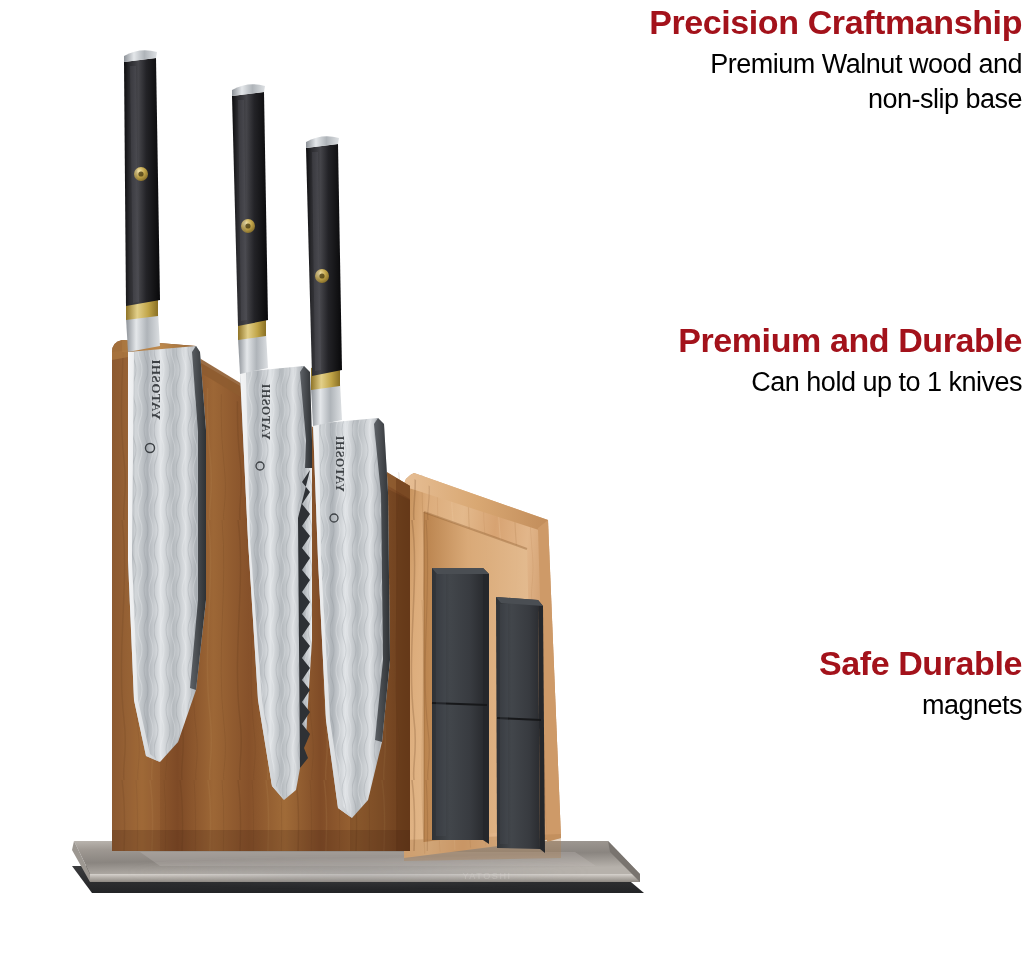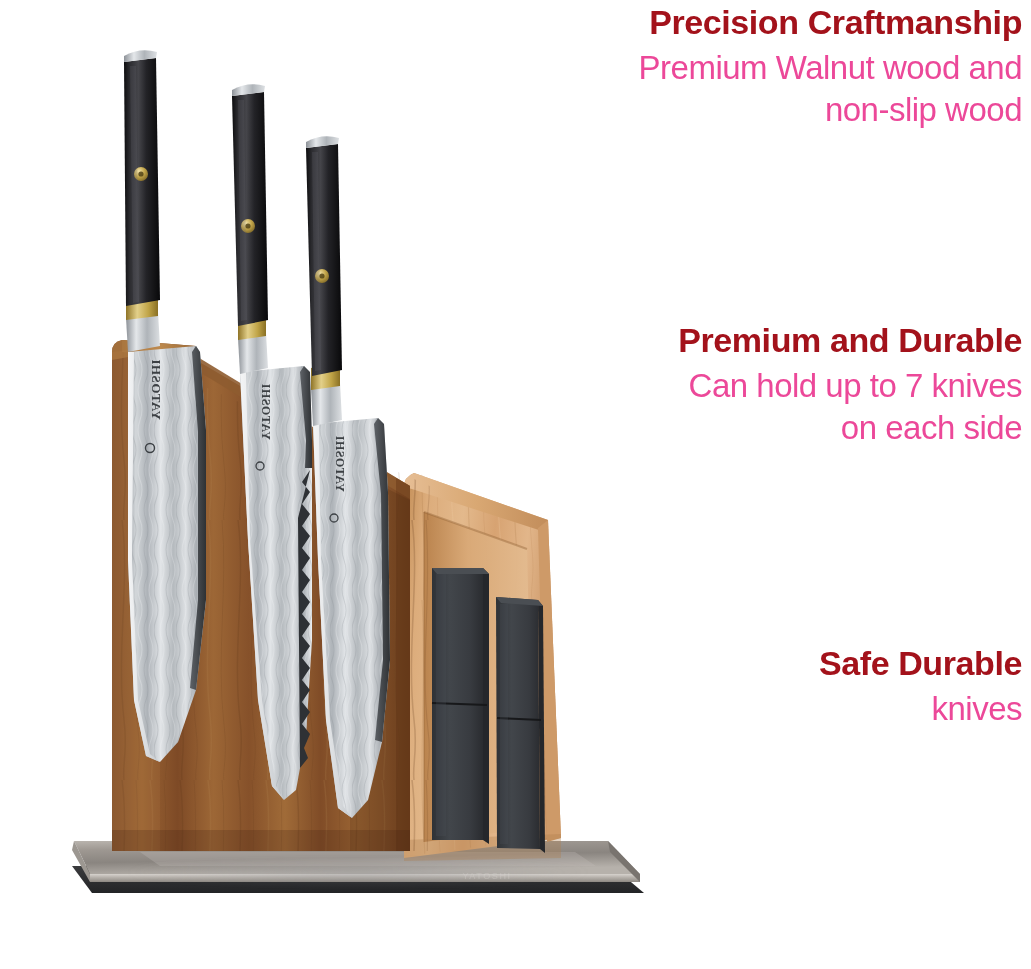--- a/index.html
+++ b/index.html
@@ -20,23 +20,23 @@
   .feature{ position:absolute; right:9px; width:480px; text-align:right; }
   .feature-title{
     font-weight:bold;
     font-size:34px;
     line-height:1.1;
     color:#A3121B;
     letter-spacing:-0.4px;
     white-space:nowrap;
   }
   .feature-desc{
-    font-size:33px;
+    font-size:27px;
     line-height:1.27;
-    color:#ec4899;
+    color:#000000;
     letter-spacing:-0.5px;
     margin-top:6px;
     font-weight:350;
   }
   .feature-desc span{ display:block; white-space:nowrap; }
 
   #feature-0{ top:4px; }
   #feature-1{ top:322px; }
   #feature-2{ top:645px; }
 
@@ -397,34 +397,33 @@
 
     <div class="floor-shadow"></div>
   </div>
 
   <div class="copy-col">
 
     <div class="feature" id="feature-0">
       <div class="feature-title">Precision Craftmanship</div>
       <div class="feature-desc">
         <span>Premium Walnut wood and</span>
-        <span>non-slip wood</span>
+        <span>non-slip base</span>
       </div>
     </div>
 
     <div class="feature" id="feature-1">
       <div class="feature-title">Premium and Durable</div>
       <div class="feature-desc">
-        <span>Can hold up to 7 knives</span>
-        <span>on each side</span>
+        <span>Can hold up to 1 knives</span>
       </div>
     </div>
 
     <div class="feature" id="feature-2">
       <div class="feature-title">Safe Durable</div>
       <div class="feature-desc">
-        <span>knives</span>
+        <span>magnets</span>
       </div>
     </div>
 
   </div>
 
 </div>
 
 </body></html>

